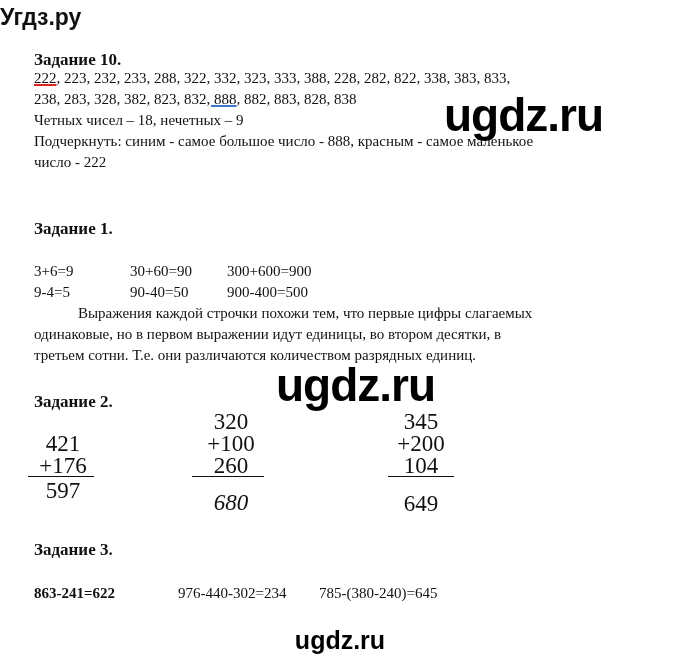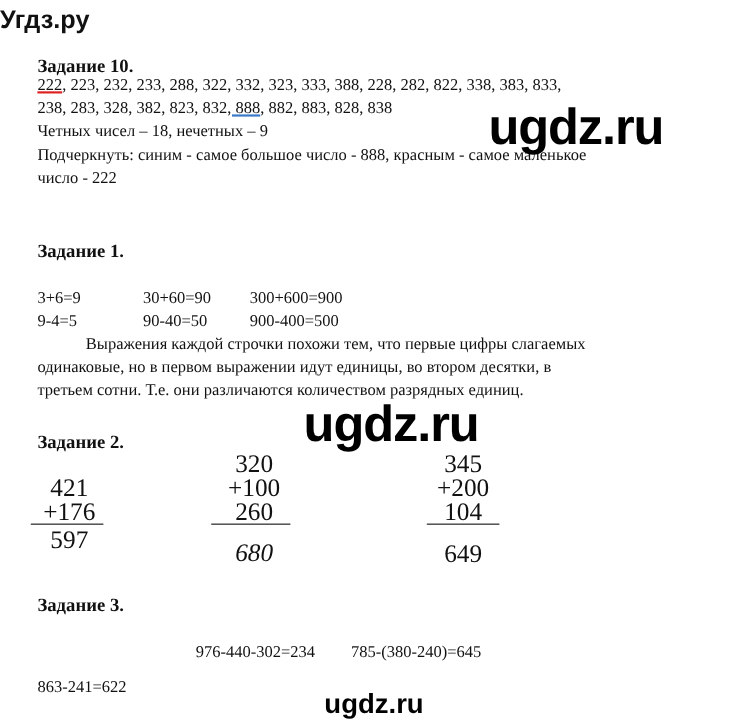--- a/index.html
+++ b/index.html
@@ -67,17 +67,17 @@
 
 <div class="col" style="left:386px; width:70px; top:411px;">
   <div>345</div>
   <div>+200</div>
   <div>104</div>
   <div style="margin-top:16px;">649</div>
 </div>
 <div class="rule" style="left:388px; width:66px; top:476px;"></div>
 
 <div class="abs heading" style="left:34px; top:540px;">Задание 3.</div>
-<div class="abs txt" style="left:34px; top:615px;">863-241=622</div>
+<div class="abs txt" style="left:34px; top:583px;font-weight:bold;">863-241=622</div>
 <div class="abs txt" style="left:178px; top:583px;">976-440-302=234</div>
 <div class="abs txt" style="left:319px; top:583px;">785-(380-240)=645</div>
 
 <div class="abs wm" style="left:0; width:680px; text-align:center; top:628px; font-size:25px; line-height:25px; letter-spacing:0;">ugdz.ru</div>
 
 </body></html>

